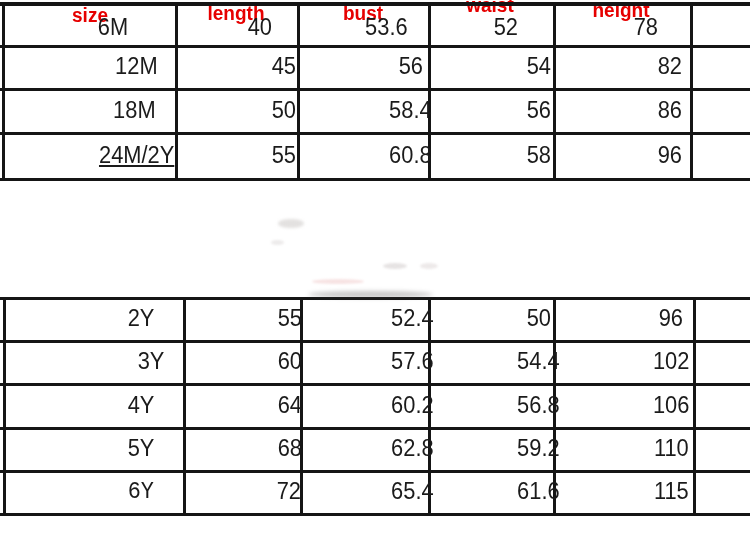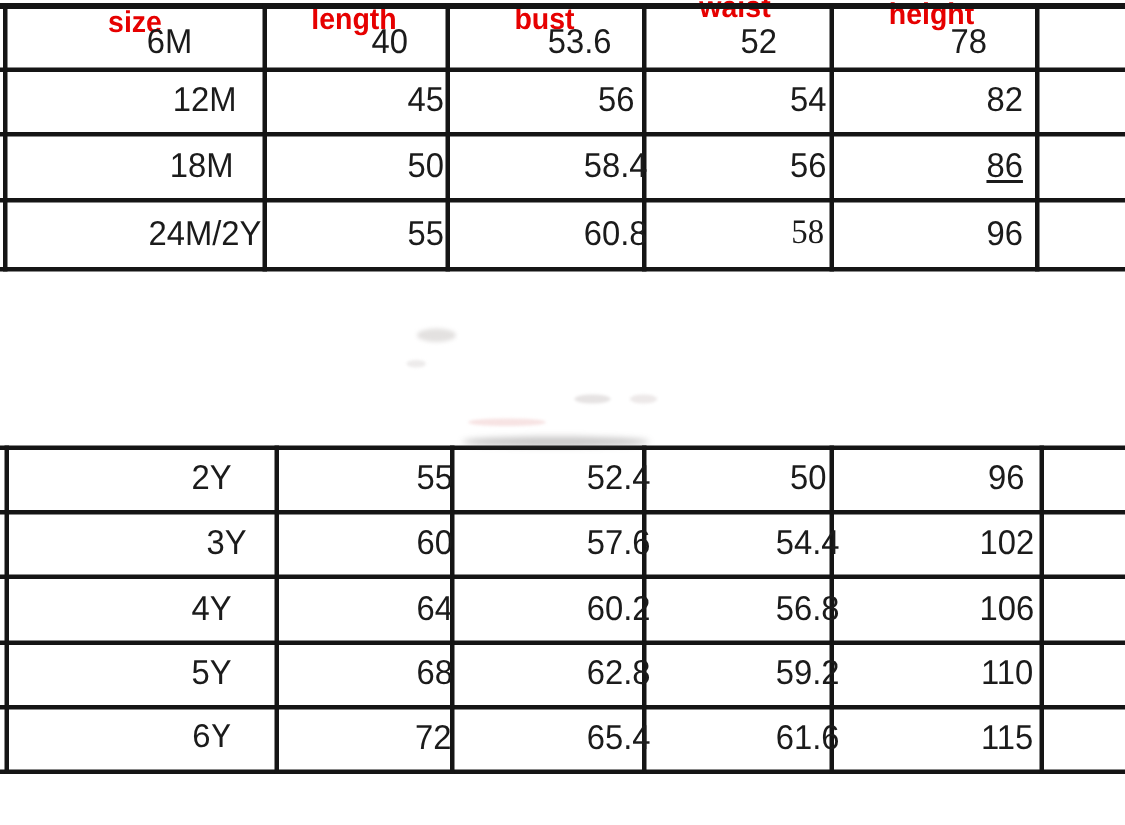--- a/index.html
+++ b/index.html
@@ -76,33 +76,33 @@
       </div>
       <div class="cell" style="left: 175px; top: 88px; width: 122px; height: 44px;">
         <span>50</span>
       </div>
       <div class="cell" style="left: 297px; top: 88px; width: 131px; height: 44px;">
         <span>58.4</span>
       </div>
       <div class="cell" style="left: 428px; top: 88px; width: 125px; height: 44px;">
         <span>56</span>
       </div>
-      <div class="cell" style="left: 553px; top: 88px; width: 137px; height: 44px; text-decoration: underline;">
+      <div class="cell" style="left: 553px; top: 88px; width: 137px; height: 44px;">
         <span>86</span>
       </div>
-      <div class="cell" style="left: 2px; top: 132px; width: 173px; height: 46px;">
+      <div class="cell" style="left: 2px; top: 132px; width: 173px; height: 46px; text-decoration: underline;">
         <span>24M/2Y</span>
       </div>
       <div class="cell" style="left: 175px; top: 132px; width: 122px; height: 46px;">
         <span>55</span>
       </div>
       <div class="cell" style="left: 297px; top: 132px; width: 131px; height: 46px;">
         <span>60.8</span>
       </div>
-      <div class="cell" style="left: 428px; top: 132px; width: 125px; height: 46px; font-family: Liberation Serif, serif;">
+      <div class="cell" style="left: 428px; top: 132px; width: 125px; height: 46px;">
         <span>58</span>
       </div>
       <div class="cell" style="left: 553px; top: 132px; width: 137px; height: 46px;">
         <span>96</span>
       </div>
     </div>
   <div id="table-1">
       <div class="hline" style="top: 297px;"></div>
       <div class="hline" style="top: 340px;"></div>
       <div class="hline" style="top: 383px;"></div>

